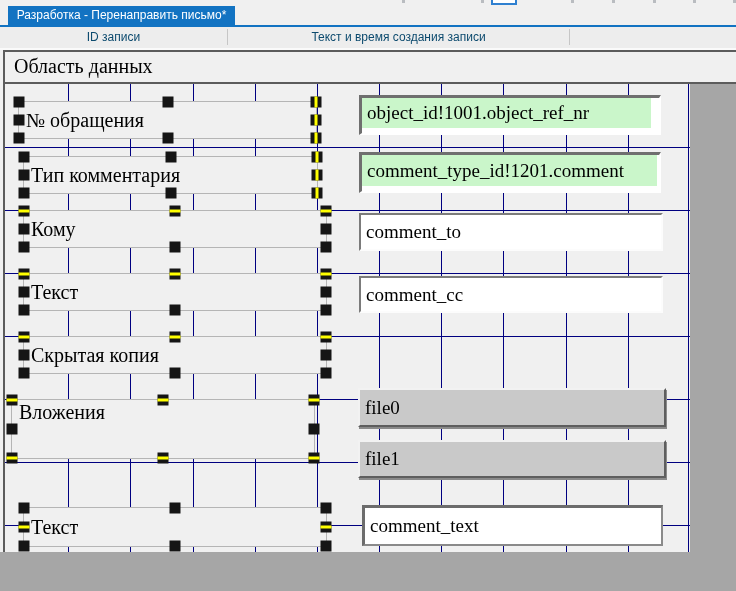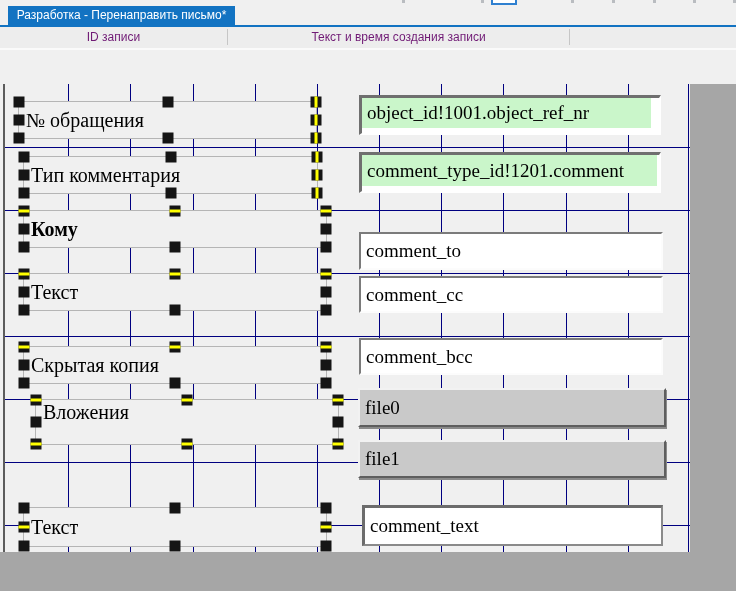--- a/index.html
+++ b/index.html
@@ -8,21 +8,21 @@
   
   .top-tick{position:absolute;top:0;width:3px;height:3px;background:#b9bcc0;}
   #active-tool-box{position:absolute;top:0;left:491px;width:26px;height:5px;background:#fff;
         border:2px solid #2f80d0;border-top:none;box-sizing:border-box;}
   
   #tab{position:absolute;left:8px;top:6px;width:227px;height:19px;color:#fff;
        font-size:12px;line-height:19px;text-align:center;white-space:nowrap;}
   #tab-underline{position:absolute;left:0;top:25px;width:736px;height:2px;}
   
   #colheader{position:absolute;left:0;top:27px;width:736px;height:21px;background:#ededed;
-       font-size:12px;color:#701a75;}
+       font-size:12px;color:#0c4a6e;}
   .col-cell{position:absolute;top:0;height:21px;line-height:21px;text-align:center;white-space:nowrap;}
   .col-div{position:absolute;top:2px;width:1px;height:16px;background:#c6c6c6;}
   #white-gap{position:absolute;left:0;top:48px;width:736px;height:2px;background:#fafafa;}
   
   #band{position:absolute;left:3px;top:50px;width:733px;height:34px;background:#f0f0f0;
         border-top:2px solid #5c5c5c;border-left:2px solid #5c5c5c;border-bottom:2px solid #5c5c5c;
         box-sizing:border-box;}
   #band-title{position:absolute;left:9px;top:3px;font-family:"Liberation Serif",serif;
         font-size:20px;color:#000;white-space:nowrap;}
   
@@ -77,20 +77,23 @@
   <div id="tab-underline" class="accent-bg" style="background: rgb(18, 115, 194);"></div>
 
   <div id="colheader">
     <div class="col-cell" style="left:0;width:227px;">ID записи</div>
     <div class="col-div" style="left:227px;"></div>
     <div class="col-cell" style="left:228px;width:341px;">Текст и время создания записи</div>
     <div class="col-div" style="left:569px;"></div>
   </div>
   <div id="white-gap"></div>
 
+  <div id="band">
+    <div id="band-title">Область данных</div>
+  </div>
 
   <div id="panel-left"></div>
   <div id="canvas"></div>
   <div id="gridlines">
       <div class="gl-v" style="left: 68px; background: rgb(0, 0, 128);"></div>
       <div class="gl-v" style="left: 130px; background: rgb(0, 0, 128);"></div>
       <div class="gl-v" style="left: 193px; background: rgb(0, 0, 128);"></div>
       <div class="gl-v" style="left: 255px; background: rgb(0, 0, 128);"></div>
       <div class="gl-v" style="left: 317px; background: rgb(0, 0, 128);"></div>
       <div class="gl-v" style="left: 379px; background: rgb(0, 0, 128);"></div>
@@ -137,21 +140,21 @@
       <div class="handle" style="left: 0%; top: 50%; background: rgb(21, 21, 21);"></div>
       <div class="handle" style="left: 100%; top: 50%; background: rgb(21, 21, 21);">
         <div class="y-v" style="background: rgb(255, 255, 0);"></div>
       </div>
       <div class="handle" style="left: 0%; top: 100%; background: rgb(21, 21, 21);"></div>
       <div class="handle" style="left: 50%; top: 100%; background: rgb(21, 21, 21);"></div>
       <div class="handle" style="left: 100%; top: 100%; background: rgb(21, 21, 21);">
         <div class="y-v" style="background: rgb(255, 255, 0);"></div>
       </div>
     </div>
-  <div class="sel-box" style="left:23px;top:210px;width:304px;height:38px;font-weight:bold;">
+  <div class="sel-box" style="left:23px;top:210px;width:304px;height:38px;">
     <div class="sel-label">Кому</div>
   <div class="handle" style="left: 0%; top: 0%; background: rgb(21, 21, 21);">
         <div class="y-h" style="background: rgb(255, 255, 0);"></div>
       </div>
       <div class="handle" style="left: 50%; top: 0%; background: rgb(21, 21, 21);">
         <div class="y-h" style="background: rgb(255, 255, 0);"></div>
       </div>
       <div class="handle" style="left: 100%; top: 0%; background: rgb(21, 21, 21);">
         <div class="y-h" style="background: rgb(255, 255, 0);"></div>
       </div>
@@ -171,38 +174,38 @@
       </div>
       <div class="handle" style="left: 100%; top: 0%; background: rgb(21, 21, 21);">
         <div class="y-h" style="background: rgb(255, 255, 0);"></div>
       </div>
       <div class="handle" style="left: 0%; top: 50%; background: rgb(21, 21, 21);"></div>
       <div class="handle" style="left: 100%; top: 50%; background: rgb(21, 21, 21);"></div>
       <div class="handle" style="left: 0%; top: 100%; background: rgb(21, 21, 21);"></div>
       <div class="handle" style="left: 50%; top: 100%; background: rgb(21, 21, 21);"></div>
       <div class="handle" style="left: 100%; top: 100%; background: rgb(21, 21, 21);"></div>
     </div>
-  <div class="sel-box" style="left:23px;top:336px;width:304px;height:38px;margin-top:10px;">
+  <div class="sel-box" style="left:23px;top:336px;width:304px;height:38px;">
     <div class="sel-label">Скрытая копия</div>
   <div class="handle" style="left: 0%; top: 0%; background: rgb(21, 21, 21);">
         <div class="y-h" style="background: rgb(255, 255, 0);"></div>
       </div>
       <div class="handle" style="left: 50%; top: 0%; background: rgb(21, 21, 21);">
         <div class="y-h" style="background: rgb(255, 255, 0);"></div>
       </div>
       <div class="handle" style="left: 100%; top: 0%; background: rgb(21, 21, 21);">
         <div class="y-h" style="background: rgb(255, 255, 0);"></div>
       </div>
       <div class="handle" style="left: 0%; top: 50%; background: rgb(21, 21, 21);"></div>
       <div class="handle" style="left: 100%; top: 50%; background: rgb(21, 21, 21);"></div>
       <div class="handle" style="left: 0%; top: 100%; background: rgb(21, 21, 21);"></div>
       <div class="handle" style="left: 50%; top: 100%; background: rgb(21, 21, 21);"></div>
       <div class="handle" style="left: 100%; top: 100%; background: rgb(21, 21, 21);"></div>
     </div>
-  <div class="sel-box" style="left:35px;top:399px;width:304px;height:46px;">
+  <div class="sel-box" style="left:11px;top:399px;width:304px;height:60px;">
     <div class="sel-label top-text">Вложения</div>
   <div class="handle" style="left: 0%; top: 0%; background: rgb(21, 21, 21);">
         <div class="y-h" style="background: rgb(255, 255, 0);"></div>
       </div>
       <div class="handle" style="left: 50%; top: 0%; background: rgb(21, 21, 21);">
         <div class="y-h" style="background: rgb(255, 255, 0);"></div>
       </div>
       <div class="handle" style="left: 100%; top: 0%; background: rgb(21, 21, 21);">
         <div class="y-h" style="background: rgb(255, 255, 0);"></div>
       </div>
@@ -233,29 +236,26 @@
       <div class="handle" style="left: 50%; top: 100%; background: rgb(21, 21, 21);"></div>
       <div class="handle" style="left: 100%; top: 100%; background: rgb(21, 21, 21);"></div>
     </div>
 
   <div class="fld green-fld" style="left:359px;top:95px;width:302px;height:40px;">
     <div class="fld-inner green-bg" style="right: 8px; background: rgb(202, 246, 202);">object_id!1001.object_ref_nr</div>
   </div>
   <div class="fld green-fld" style="left:359px;top:152px;width:302px;height:41px;">
     <div class="fld-inner green-bg" style="right: 2px; background: rgb(202, 246, 202);">comment_type_id!1201.comment</div>
   </div>
-  <div class="fld white-fld" style="left:359px;top:213px;width:304px;height:38px;margin-top:19px;">
+  <div class="fld white-fld" style="left:359px;top:213px;width:304px;height:38px;">
     <div class="fld-inner">comment_to</div>
   </div>
   <div class="fld white-fld" style="left:359px;top:276px;width:304px;height:37px;">
     <div class="fld-inner">comment_cc</div>
   </div>
-  <div class="fld white-fld" style="left:359px;top:338px;width:304px;height:37px;">
-    <div class="fld-inner">comment_bcc</div>
-  </div>
   <div class="fld btn-fld" style="left:358px;top:388px;width:308px;height:39px;">
     <div class="fld-inner">file0</div>
   </div>
   <div class="fld btn-fld" style="left:358px;top:440px;width:308px;height:38px;">
     <div class="fld-inner">file1</div>
   </div>
   <div class="fld text-fld" style="left:362px;top:505px;width:301px;height:41px;">
     <div class="fld-inner">comment_text</div>
   </div>
 

